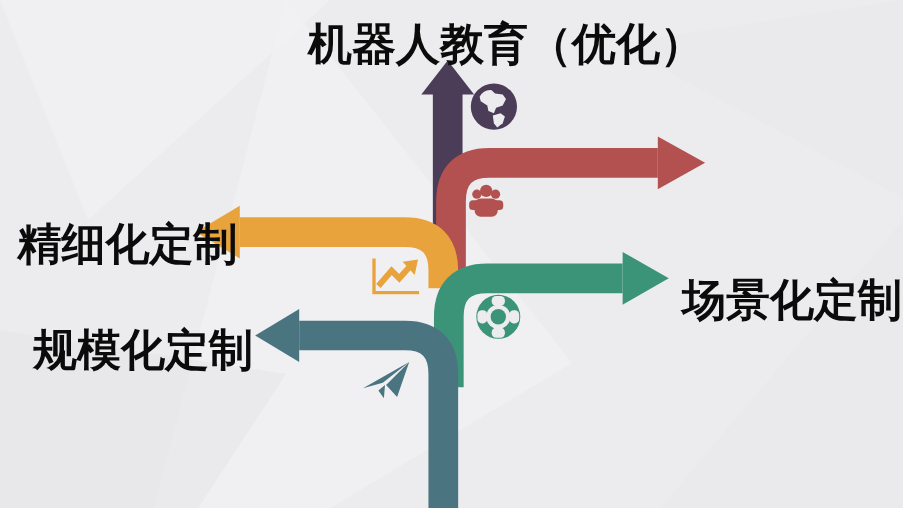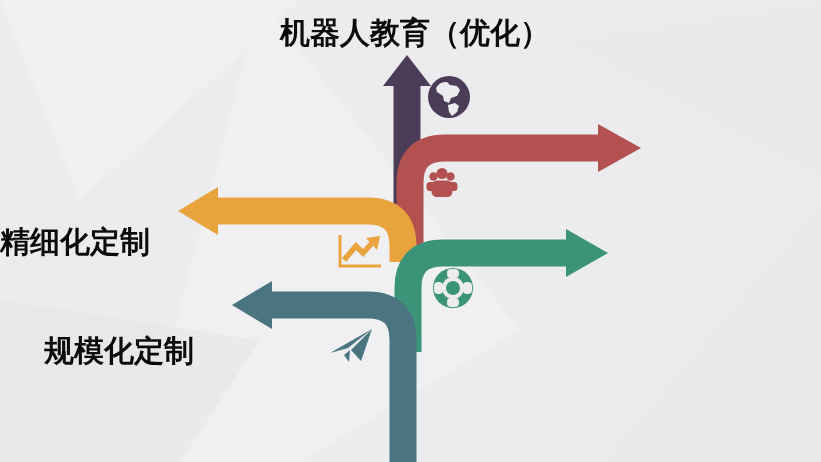--- a/index.html
+++ b/index.html
@@ -7,30 +7,30 @@
     position:relative;
     width:821px;height:462px;
     background:#ececee;
     overflow:hidden;
     font-family:"Liberation Sans","DejaVu Sans",sans-serif;
   }
   .diagram-svg{position:absolute;left:0;top:0;}
   .branch-label{
     position:absolute;
     font-weight:700;
-    font-size:30px;
+    font-size:40px;
     color:#0b0b0b;
     letter-spacing:0px;
     white-space:nowrap;
   }
   .label-top{left:280px;top:13px;}
   .label-right1{left:650px;top:129px;}
-  .label-left1{left:0;top:194px;margin-top:28px;}
+  .label-left1{left:16px;top:194px;}
   .label-right2{left:620px;top:245px;}
-  .label-left2{left:44px;top:291px;margin-top:40px;}
+  .label-left2{left:30px;top:291px;}
 </style>
 </head>
 <body>
 
 <div class="stage">
 
   <svg class="diagram-svg" width="821" height="462" viewBox="0 0 821 462">
 
     <g>
       <polygon points="0,0 300,0 80,200" fill="#f2f2f4" opacity="0.7"></polygon>
@@ -101,15 +101,16 @@
       <polygon points="351,350 372,329 361,361"></polygon>
       <polygon points="344,355 350,350 349,362"></polygon>
     </g>
   </svg>
 
   <div class="branch-label label-top">机器人教育（优化）</div>
 
 
   <div class="branch-label label-left1">精细化定制</div>
 
+  <div class="branch-label label-right2">场景化定制</div>
 
   <div class="branch-label label-left2">规模化定制</div>
 </div>
 
 </body></html>

